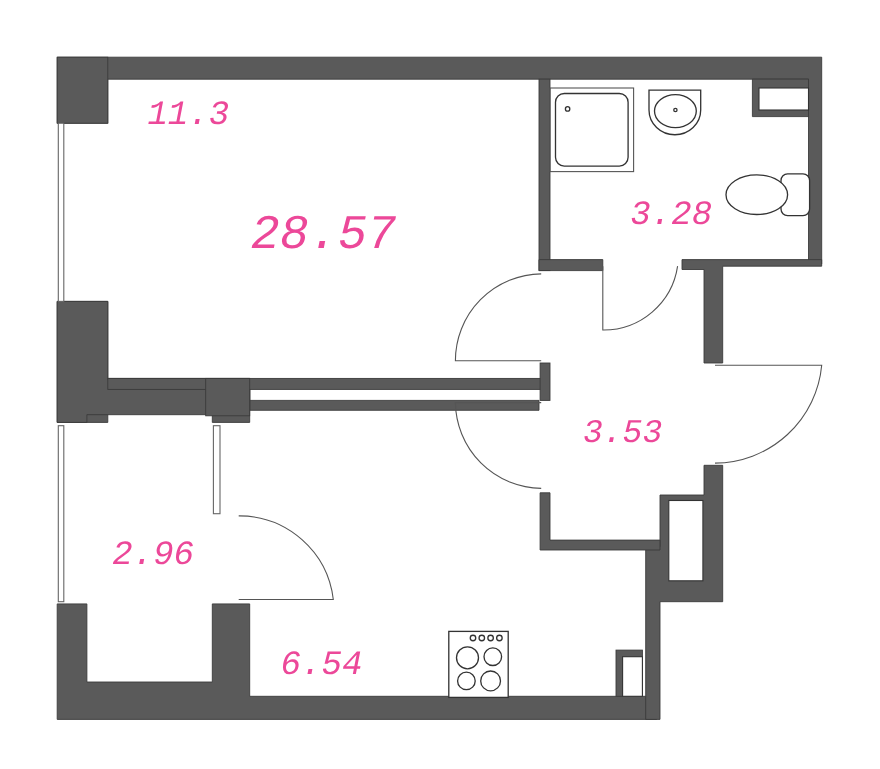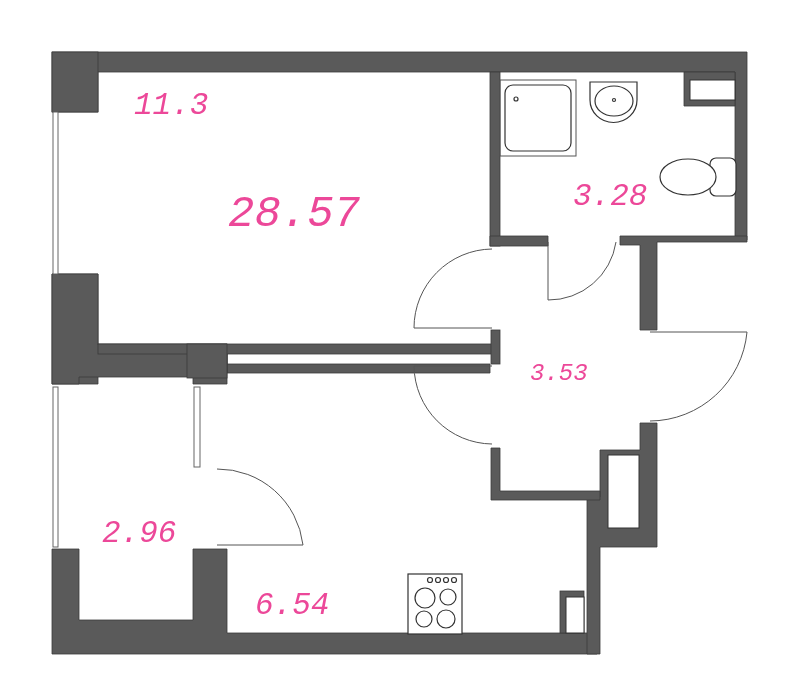--- a/index.html
+++ b/index.html
@@ -93,15 +93,15 @@
       <circle class="fix" cx="448" cy="597" r="8"></circle>
       <circle class="fix" cx="424" cy="619" r="8"></circle>
       <circle class="fix" cx="446" cy="619" r="9"></circle>
     </g>
   </g>
 </svg>
 
 <div class="label" style="left:228px; top:192px; font-size:44px;">28.57</div>
 <div class="label" style="left:134px; top:90px; font-size:31px;">11.3</div>
 <div class="label" style="left:553px; top:181px; font-size:31px;margin-left:20px;">3.28</div>
-<div class="label" style="left:530px; top:362px; font-size:24px;text-align:right;">3.53</div>
-<div class="label" style="left:102px; top:518px; font-size:31px;">2.96</div>
+<div class="label" style="left:530px; top:380px; font-size:30px;text-align:right;">3.53</div>
+<div class="label" style="left:102px; top:490px; font-size:31px;">2.96</div>
 <div class="label" style="left:255px; top:590px; font-size:31px;">6.54</div>
 
 </body></html>

